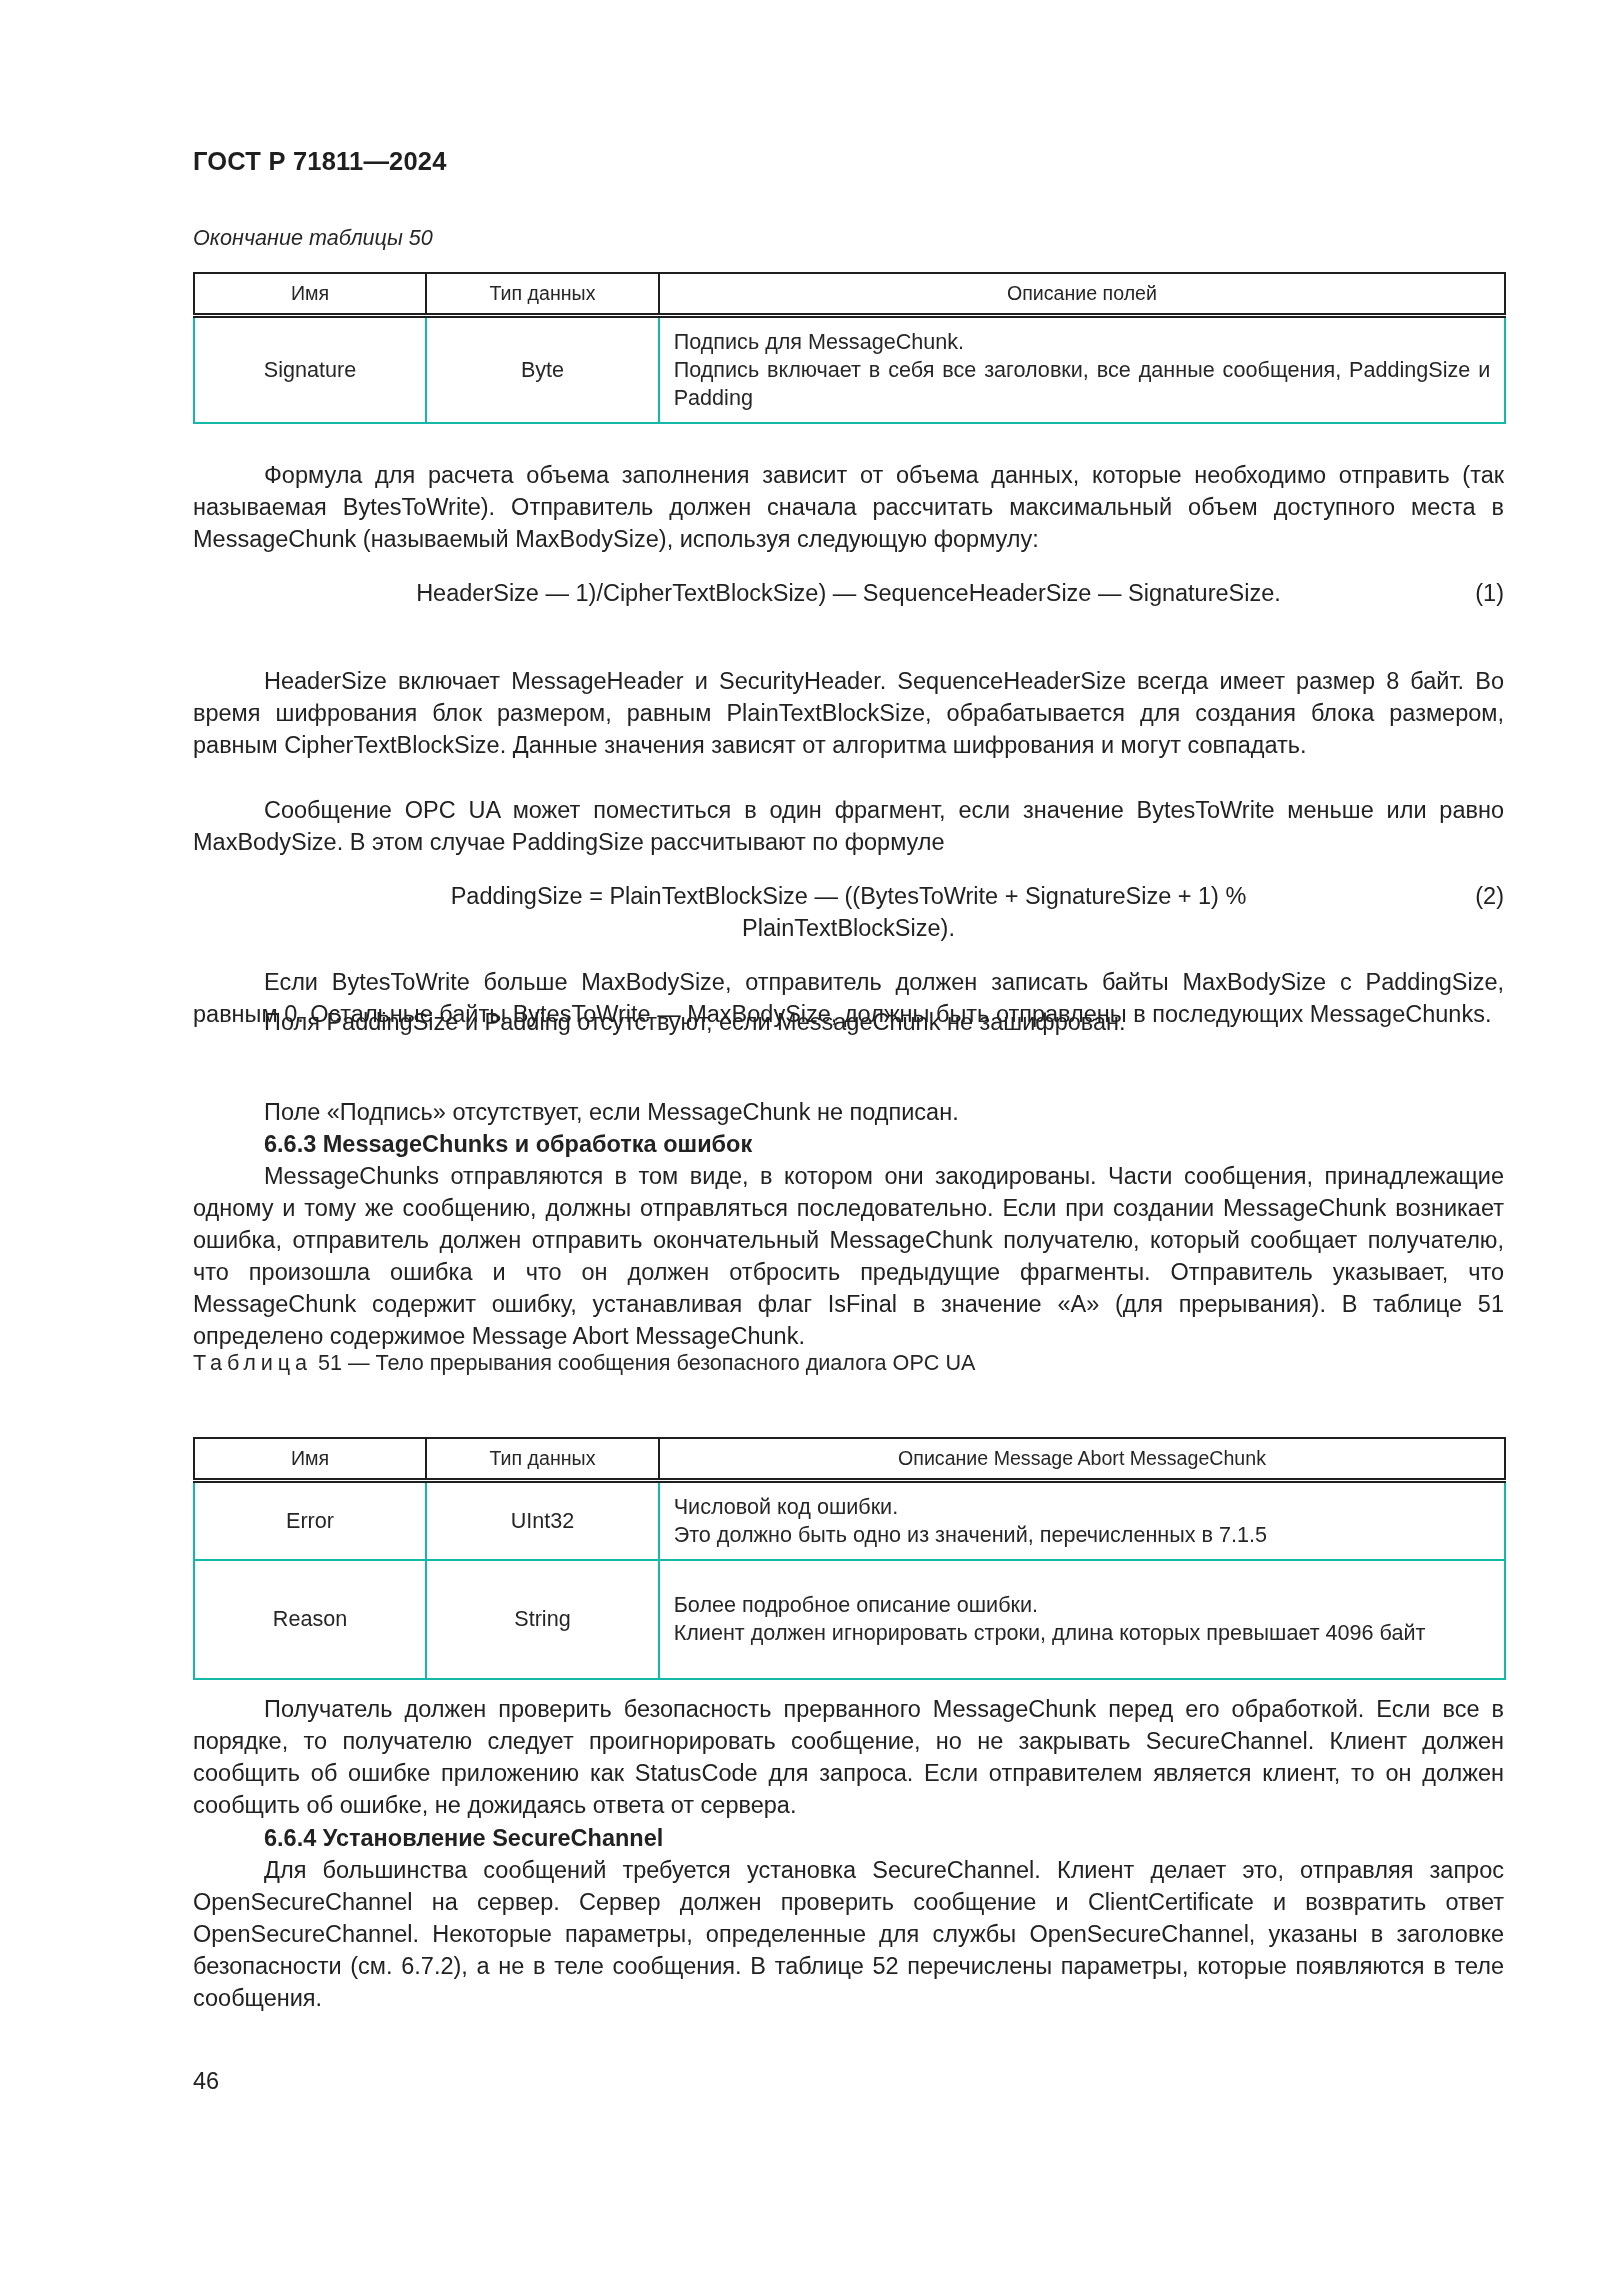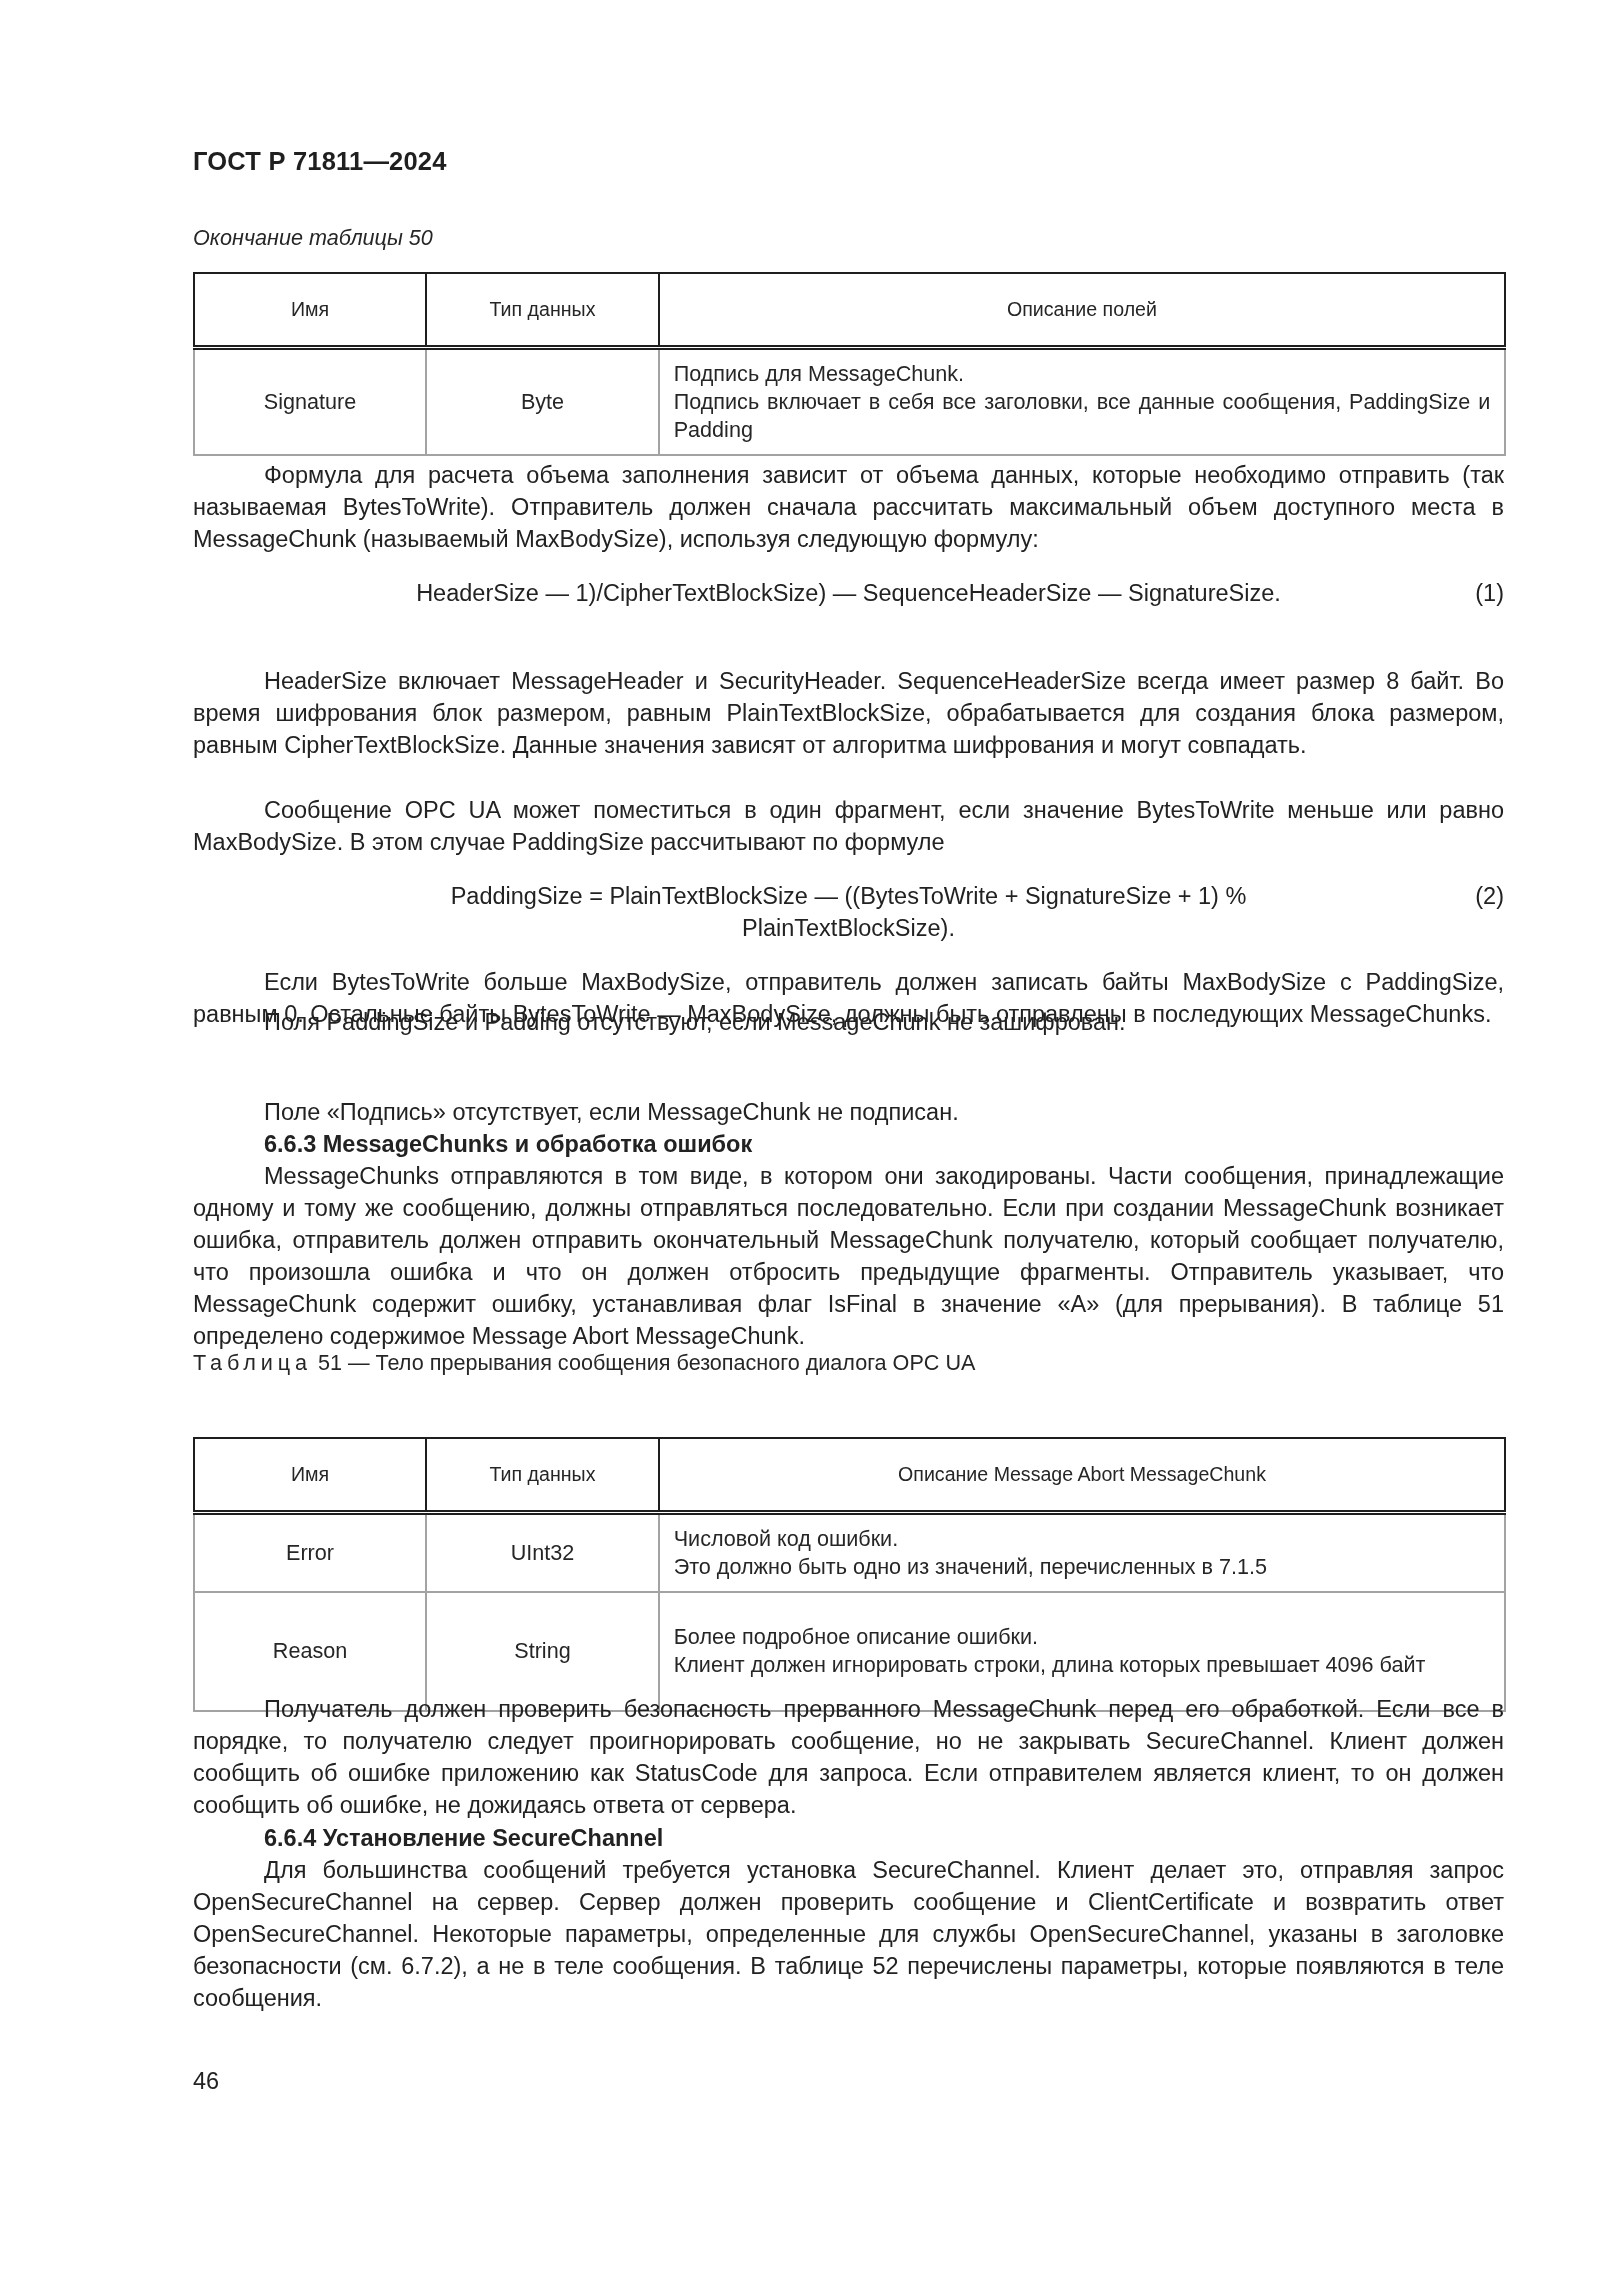--- a/index.html
+++ b/index.html
@@ -21,24 +21,24 @@
     position: absolute; left: 0; width: 1311px;
     border-collapse: collapse; table-layout: fixed;
     font-size: 21.6px; color: #262626;
   }
   table.gost col.c1 { width: 232px; }
   table.gost col.c2 { width: 233px; }
   table.gost col.c3 { width: 846px; }
   table.gost th {
     font-weight: normal; font-size: 19.6px;
     border: 2px solid #1e1e1e; border-bottom: 5.9px double #1e1e1e;
-    height: 39px; padding: 16px; text-align: center; vertical-align: middle;
+    height: 39px; padding: 0; text-align: center; vertical-align: middle;
   }
   table.gost td {
-    border: 2px solid #a3a3a3; padding: 9.8px 13.7px;
+    border: 2px solid #14b8a6; padding: 9.8px 13.7px;
     vertical-align: middle; line-height: 28px;
   }
   table.gost td.center { text-align: center; }
   table.gost td.desc { text-align: justify; }
   table.gost td.desc div { text-align: justify; text-align-last: left; }
   .para {
     position: absolute; left: 0; width: 1311px;
     font-size: 23.5px; line-height: 32px; text-align: justify;
     text-indent: 71px; margin: 0;
   }

